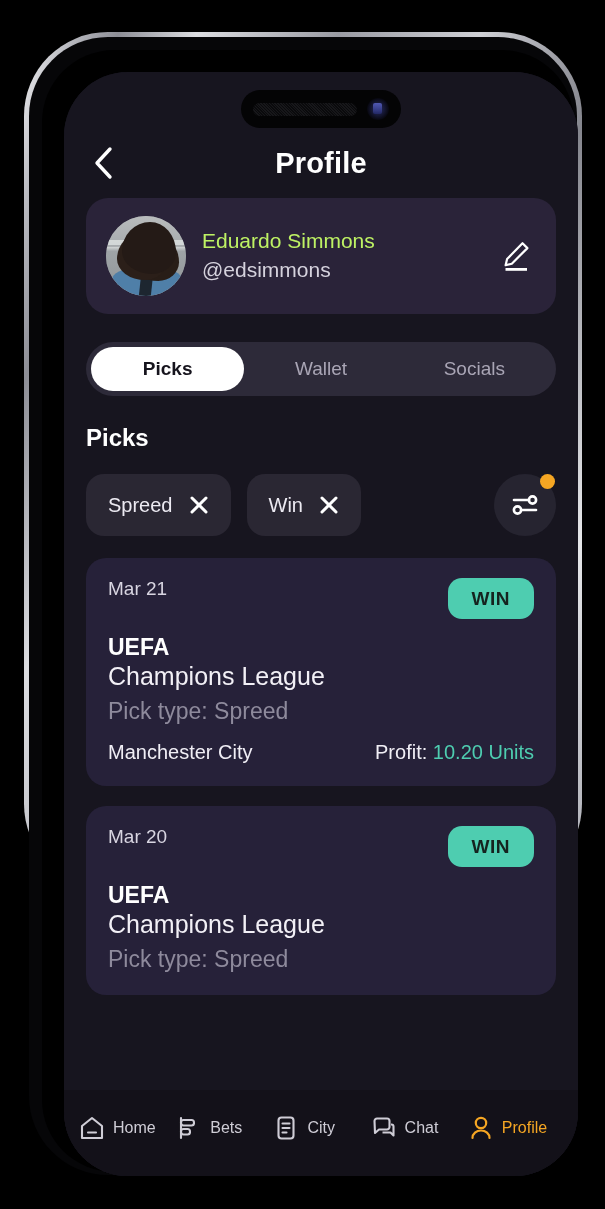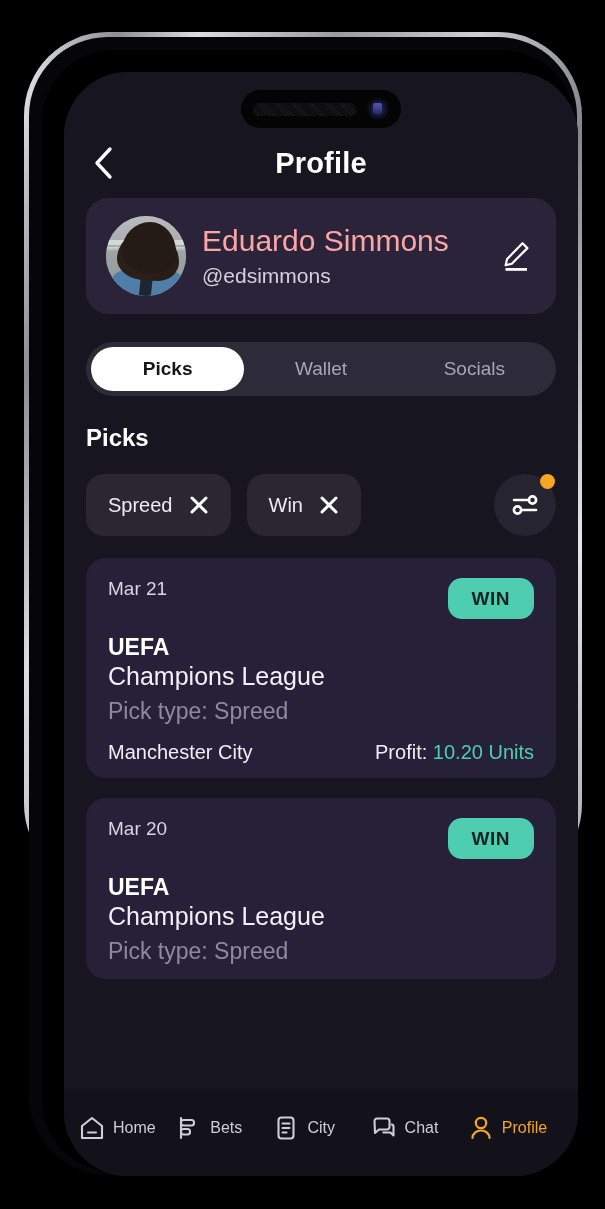--- a/index.html
+++ b/index.html
@@ -207,22 +207,22 @@
   }
   .avatar .shirt::after {
     content:"";
     position:absolute; left:28px; top:0;
     width:12px; height:34px;
     background:#1d2630;
     transform: skewX(-6deg);
   }
   .profile-meta { flex: 1; min-width: 0; }
   .profile-name {
-    color: #fca5a5;
-    font-size: 30px;
+    color: #bef264;
+    font-size: 21px;
     font-weight: 400;
     line-height: 1.25;
     white-space: nowrap;
   }
   .profile-handle {
     color: #d5d2dd;
     font-size: 21px;
     line-height: 1.35;
     margin-top: 2px;
   }
@@ -301,21 +301,21 @@
     width: 15px; height: 15px;
     border-radius: 50%;
     background: #f5a623;
   }
 
   
   .picks-list { margin-top: 22px; display: flex; flex-direction: column; gap: 20px; }
   .pick-card {
     background: #262139;
     border-radius: 20px;
-    padding: 20px 22px 14px 22px;
+    padding: 20px 22px 22px 22px;
   }
   .pick-top {
     display:flex; align-items:flex-start; justify-content:space-between;
   }
   .pick-date { color:#d8d5e1; font-size:19px; }
   .pick-badge {
     background: #4ecdb0;
     color: #15231f;
     font-size: 19px;
     font-weight: bold;

